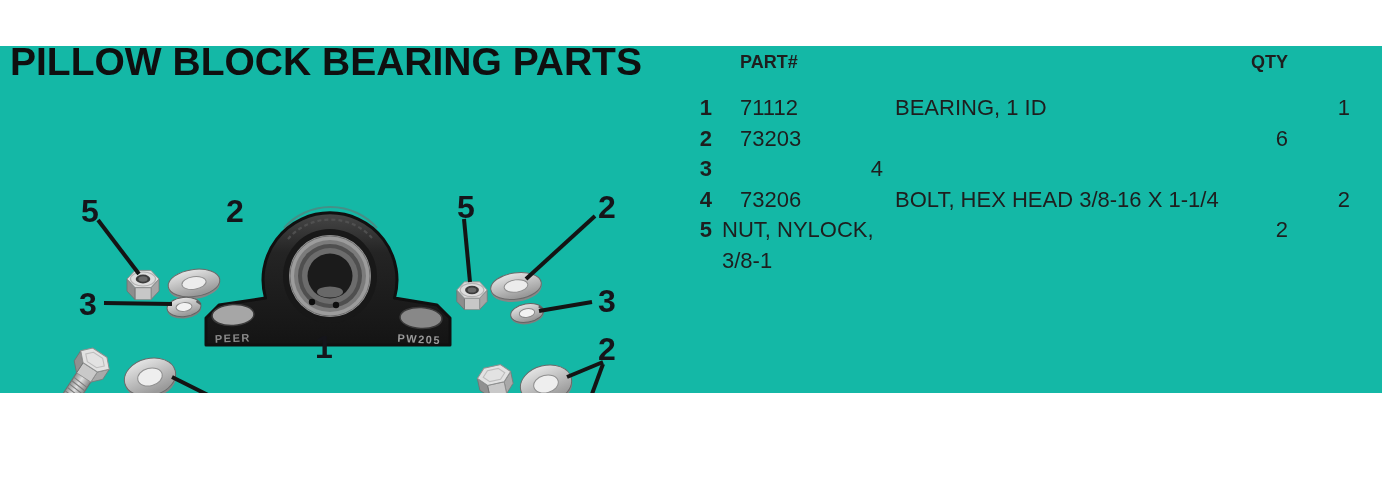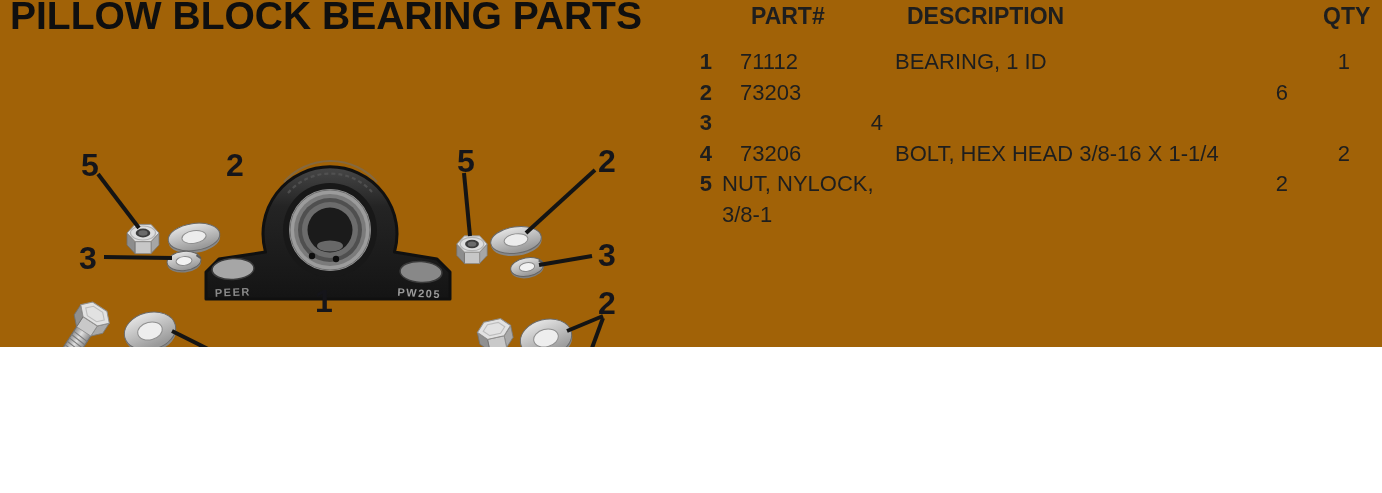--- a/index.html
+++ b/index.html
@@ -1,29 +1,29 @@
 <!DOCTYPE html>
 <html><head>
 <meta charset="utf-8">
 <style>
   html,body{margin:0;padding:0;background:#ffffff;}
   body{width:1382px;height:493px;font-family:"Liberation Sans",sans-serif;}
-  .stage{position:relative;width:1382px;height:347px;overflow:hidden;background:#a16207;}
+  .stage{position:relative;width:1382px;height:347px;overflow:hidden;background:#14b8a6;margin-top:46px;}
 
   .page-title{
     position:absolute;left:10px;top:-6px;
     font-size:39px;font-weight:bold;color:#0f0f0f;letter-spacing:0px;
     white-space:nowrap;
   }
 
   .diagram-svg{position:absolute;left:0;top:0;}
 
   .parts-table{position:absolute;left:680px;top:3px;width:672px;color:#1e1e1e;}
   .thead,.trow{display:grid;grid-template-columns:32px 173px 405px 1fr;}
-  .thead{font-weight:bold;font-size:23px;height:44px;line-height:26px;gap:11px;}
+  .thead{font-weight:bold;font-size:18px;height:44px;line-height:26px;}
   .thead .c-part{padding-left:28px;}
   .thead .c-qty{text-align:right;}
   .trow{font-size:22px;height:30.5px;line-height:30.5px;}
   .c-num{text-align:right;font-weight:bold;}
   .c-part{padding-left:28px;}
   .c-desc{padding-left:10px;}
   .c-qty{text-align:right;padding-right:2px;}
 
   .callout-text{font-family:"Liberation Sans",sans-serif;font-weight:bold;font-size:32px;fill:#15151a;}
   .marking-text{font-family:"Liberation Sans",sans-serif;font-weight:bold;letter-spacing:1.5px;}
@@ -199,21 +199,20 @@
     <text class="callout-text" x="607" y="314" text-anchor="middle">2</text>
     <text class="callout-text" x="237" y="371" text-anchor="middle">2</text>
     <text class="callout-text" x="88" y="477" text-anchor="middle">4</text>
     <text class="callout-text" x="497" y="480" text-anchor="middle">4</text>
   </svg>
 
   <div class="parts-table">
     <div class="thead">
       <div class="c-num"></div>
       <div class="c-part">PART#</div>
-      <div class="c-desc-h">DESCRIPTION</div>
       <div class="c-qty">QTY</div>
     </div>
 
     <div class="trow">
       <div class="c-num">1</div>
       <div class="c-part">71112</div>
       <div class="c-desc">BEARING, 1 ID</div>
       <div class="c-qty">1</div>
     </div>
     <div class="trow">

